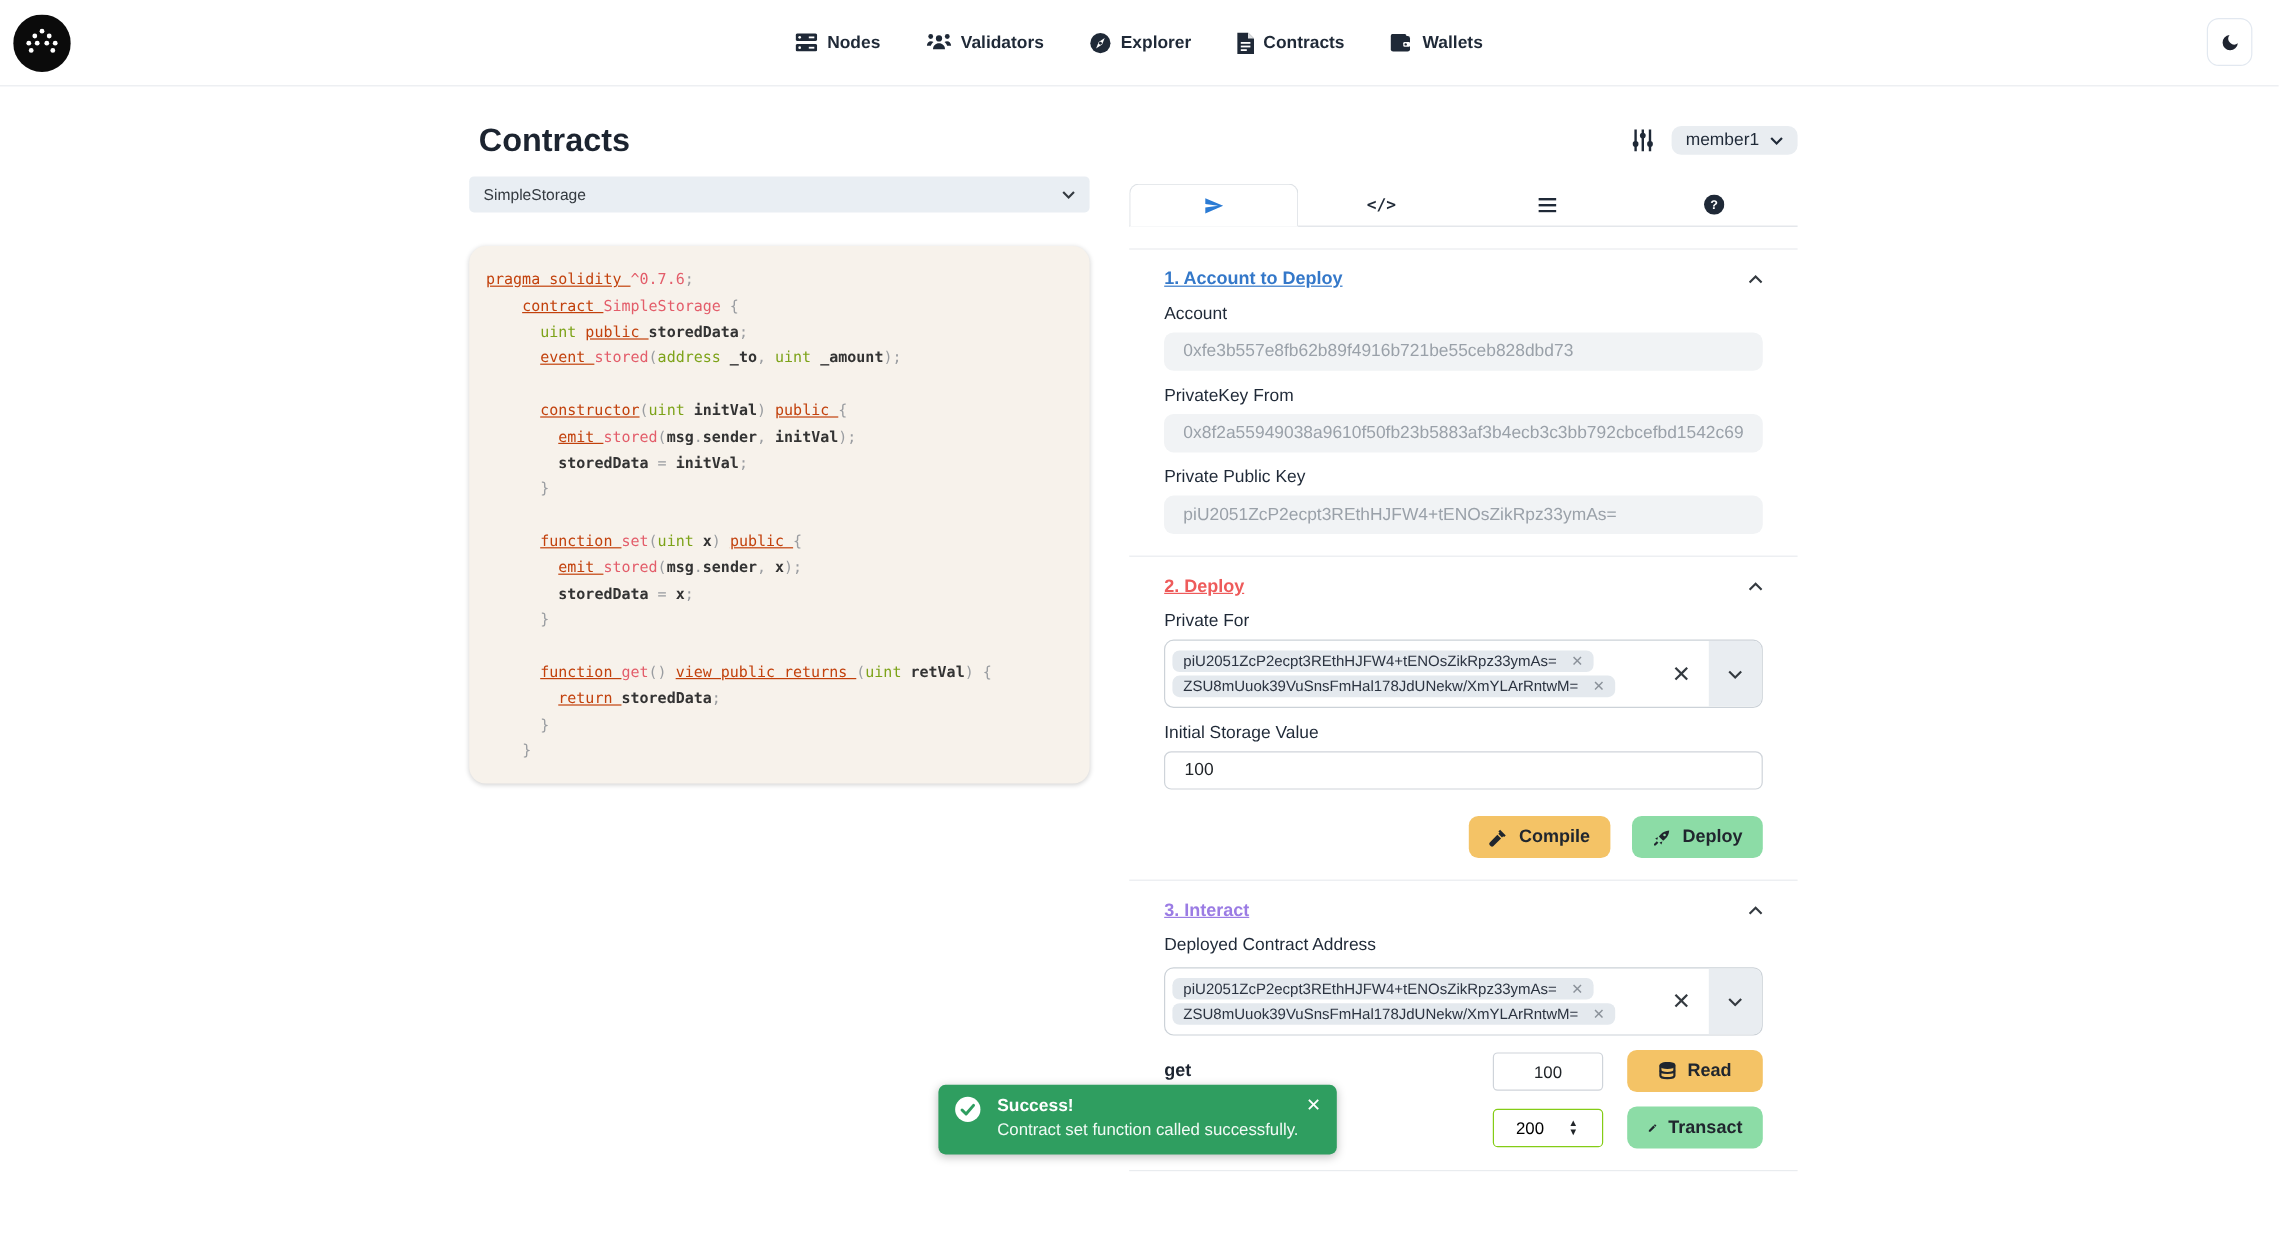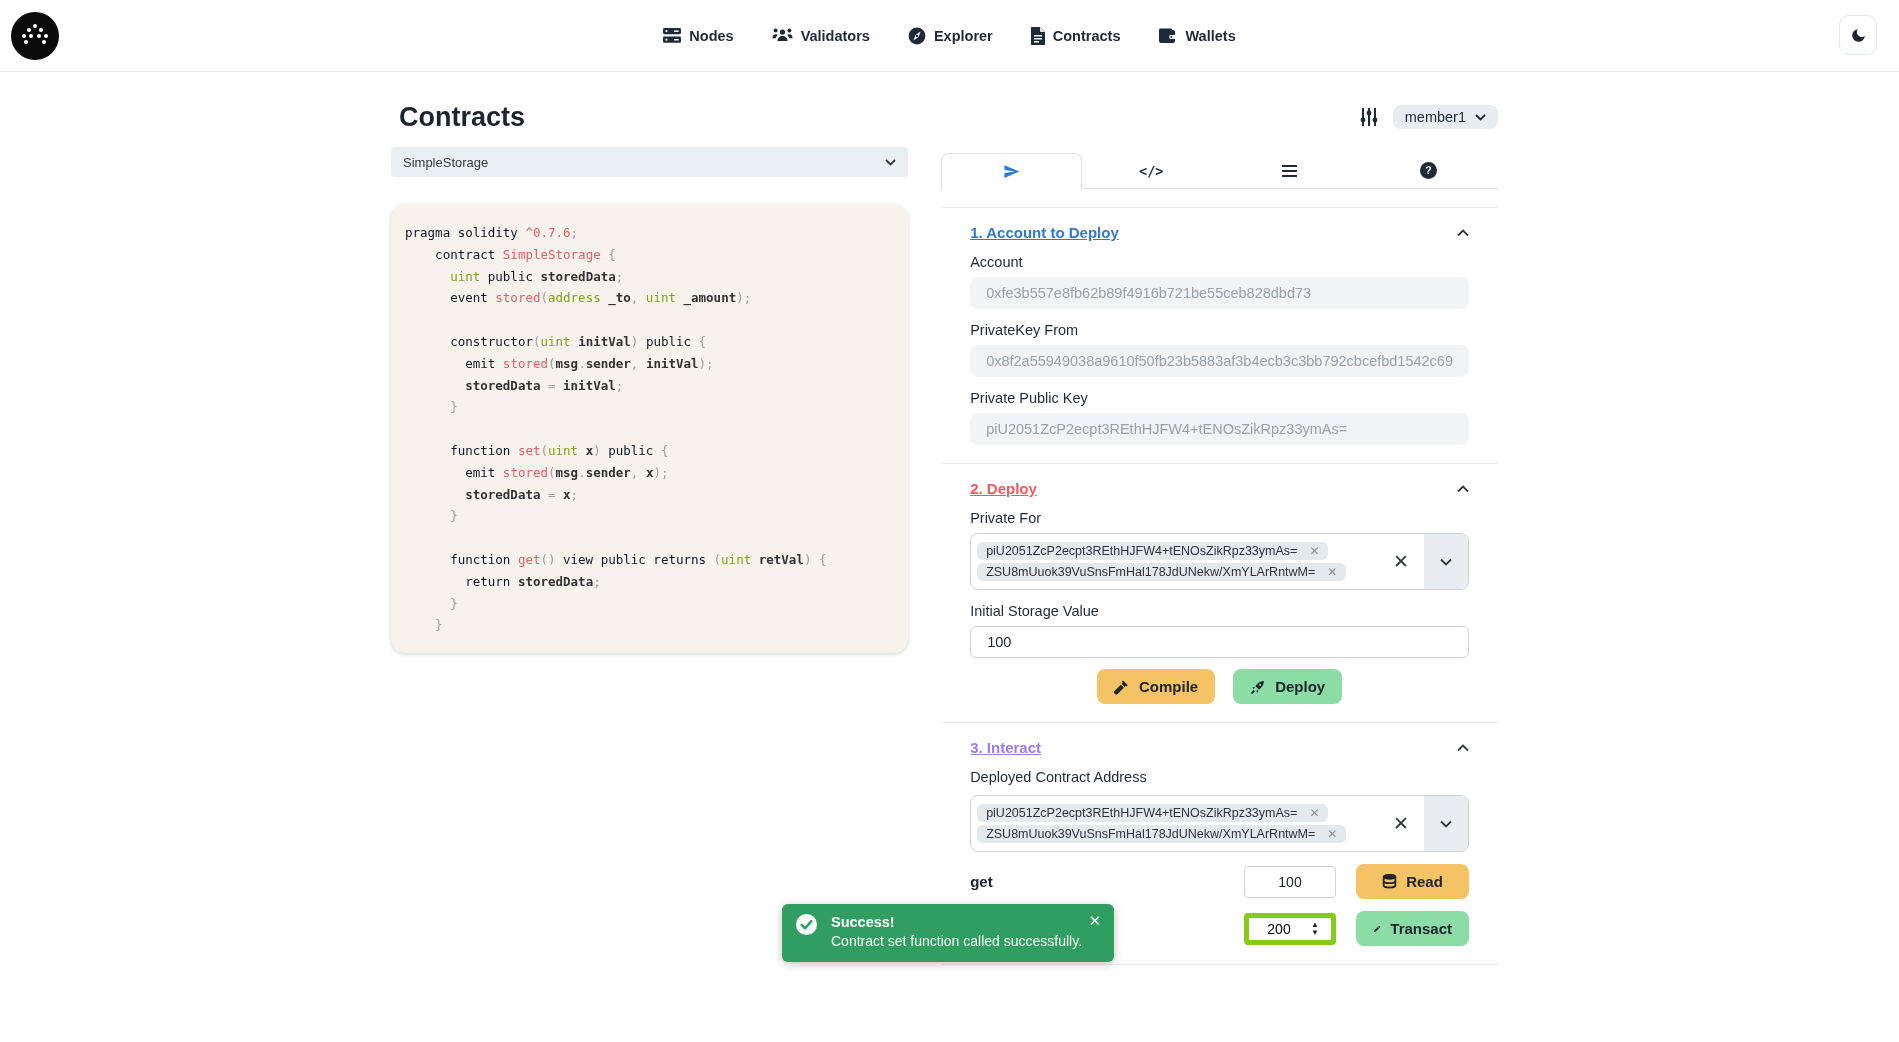--- a/index.html
+++ b/index.html
@@ -22,21 +22,21 @@
   .member-select { background:#e9edf1; border-radius:8px; height:24px; min-width:100px; display:flex; align-items:center; justify-content:center; gap:9px; padding:0 12px; font-size:14.5px; color:#1f2937; cursor:pointer; }
 
   .columns { display:flex; gap:33px; margin-top:9px; }
   .col-left { width:539px; }
   .col-right { flex:1; }
 
   
   .contract-select { height:30px; background:#e9eef3; border-radius:4px; display:flex; align-items:center; justify-content:space-between; padding:0 12px; font-size:13px; color:#343a40; cursor:pointer; }
   .code-card { margin-top:28px; background:#f7f2eb; border-radius:14px; box-shadow:0 1px 4px rgba(0,0,0,.18); padding:17px 14px; min-height:443px; }
   .code { font-family:"DejaVu Sans Mono","Liberation Mono",monospace; font-size:12.5px; line-height:21.8px; white-space:pre; color:#444; }
-  .tk-b { color:#0f172a; }
+  .tk-b { color:#c2410c;text-decoration:underline; }
   .tk-p { color:#e35d6a; }
   .tk-g { color:#7da319; }
   .tk-d { color:#333; font-weight:700; }
   .tk-o { color:#9a9da1; }
   .tk-t { color:#444; }
 
   
   .tabs { display:flex; margin-top:6px; border-bottom:1px solid #dee2e6; height:36px; }
   .tab { flex:1; display:flex; align-items:center; justify-content:center; cursor:pointer; }
   .tab.active { border:1px solid #dee2e6; border-bottom:1px solid #fff; margin-bottom:-1px; border-radius:8px 8px 0 0; background:#fff; }
@@ -55,29 +55,29 @@
   input.input-white::placeholder { color:#aeb4bb; }
   input.input-white { outline:none; }
 
   .multiselect { margin-top:7px; display:flex; border:1px solid #ccd2d8; border-radius:8px; background:#fff; height:57px; overflow:hidden; }
   .ms-tags { flex:1; padding:4px 6px; display:flex; flex-direction:column; gap:3px; justify-content:center; }
   .ms-tag { background:#e4e9ee; border-radius:6px; padding:2px 9px; font-size:12.5px; color:#2b3340; width:fit-content; display:flex; align-items:center; gap:12px; }
   .ms-tag .x { color:#8a9199; font-size:12px; cursor:pointer; }
   .ms-clear { width:46px; display:flex; align-items:center; justify-content:center; font-size:19px; color:#343a40; cursor:pointer; }
   .ms-caret { width:44px; background:#e9edf1; display:flex; align-items:center; justify-content:center; cursor:pointer; }
 
-  .btn-row { display:flex; justify-content:center; gap:18px; margin-top:11px; }
+  .btn-row { display:flex; justify-content:flex-end; gap:18px; margin-top:22px; }
   .btn { display:flex; align-items:center; justify-content:center; gap:9px; border:none; border-radius:8px; padding:0 17px; height:35px; font-size:15px; font-weight:700; color:#20262e; cursor:pointer; font-family:"Liberation Sans",sans-serif; }
   .btn.amber { background:#f4c366; }
   .btn.green { background:#8cdca6; }
 
   .fn-row { display:flex; align-items:center; margin-top:12px; }
   .fn-name { font-size:15px; font-weight:700; color:#1c2430; flex:1; }
   .fn-input { width:92px; height:32px; border:1px solid #cfd4da; border-radius:4px; text-align:center; font-size:14px; color:#212529; margin-right:20px; font-family:"Liberation Sans",sans-serif; outline:none; }
-  .fn-num { width:92px; height:32px; border:5px solid #84cc16; border-radius:4px; margin-right:20px; display:flex; align-items:center; }
+  .fn-num { width:92px; height:32px; border:1px solid #84cc16; border-radius:4px; margin-right:20px; display:flex; align-items:center; }
   .fn-num input { border:none; outline:none; width:60px; text-align:center; font-size:14px; font-family:"Liberation Sans",sans-serif; }
   .spinner { margin-left:2px; display:flex; flex-direction:column; line-height:8px; font-size:8px; color:#212529; cursor:pointer; }
   .fn-row .btn { width:113px; }
 
   
   .toast { position:absolute; left:782px; top:904px; width:332px; min-height:58px; background:#2f9e60; border-radius:6px; box-shadow:0 2px 8px rgba(0,0,0,.25); color:#fff; padding:9px 12px 10px 13px; z-index:50; }
   .toast-row { display:flex; gap:13px; }
   .toast-title { font-size:14.5px; font-weight:700; margin-top:1px; }
   .toast-msg { font-size:14px; margin-top:3px; color:#f2faf5; }
   .toast-close { position:absolute; right:13px; top:8px; font-size:15px; color:#fff; cursor:pointer; }

